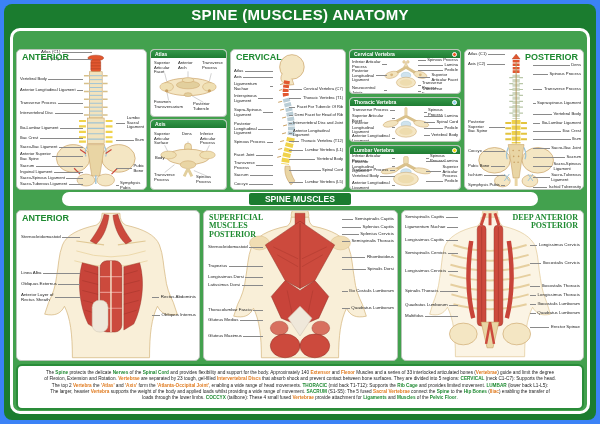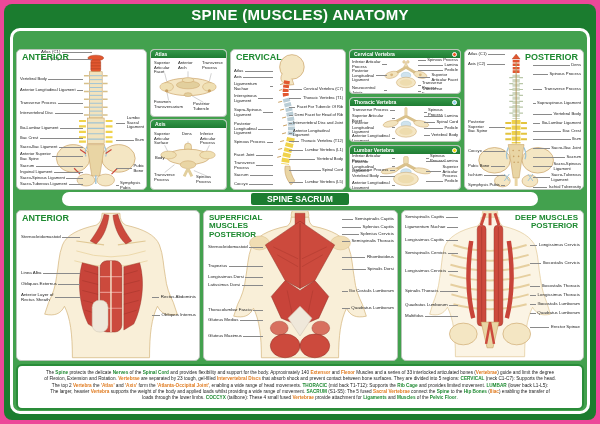--- a/index.html
+++ b/index.html
@@ -1,34 +1,34 @@
 <!DOCTYPE html>
 <html><head>
 <meta charset="utf-8">
 <style>
   html,body{margin:0;padding:0;background:#ffffff;}
-  .poster{position:relative;width:600px;height:424px;background:#ec4899;overflow:hidden;
+  .poster{position:relative;width:600px;height:424px;background:#3b82f6;overflow:hidden;
           font-family:"Liberation Sans",sans-serif;}
   .bg{position:absolute;left:4px;top:4px;right:4px;bottom:4px;background:#1b7c2f;border-radius:8px;}
   .main-title{position:absolute;top:6px;left:0;width:100%;text-align:center;color:#fff;
               font-size:15px;font-weight:700;letter-spacing:.3px;}
   .main{position:absolute;left:10px;top:28px;width:580px;height:386px;background:#43a14e;
         border:3px solid #fff;border-radius:10px;box-sizing:border-box;}
   .secbar{position:absolute;left:62px;width:476px;height:14px;background:#fff;border-radius:7px;
           display:flex;align-items:center;justify-content:center;z-index:4;}
   .secbar .inner{background:#1b7c2f;color:#fff;font-weight:700;font-size:8.6px;line-height:10.5px;
                  padding:1px 16px;border-radius:2px;white-space:nowrap;}
   .panel,.subpanel{position:absolute;background:#fff;border:1px solid #b9c4b9;border-radius:5px;
                    box-sizing:border-box;overflow:hidden;}
   .subpanel{border-radius:4px;}
   .fig{position:absolute;left:0;top:0;width:100%;height:100%;z-index:0;}
   .ptitle{position:absolute;top:3px;left:5px;font-size:9px;font-weight:700;color:#1e8a31;z-index:3;
           white-space:pre-line;line-height:1.05;}
   .ptitle.r{left:auto;right:5px;text-align:right;}
-  .ptitle.small{font-size:8px;}
+  .ptitle.small{font-size:8px;font-family:Liberation Serif, serif;}
   .subhead{position:relative;height:8px;background:linear-gradient(#35984a,#1f7c33);color:#fff;
            font-size:5px;font-weight:700;line-height:8px;padding-left:4px;
            border-radius:3px 3px 0 0;z-index:3;}
   .dot{position:absolute;right:3px;top:1.5px;width:5px;height:5px;border-radius:50%;
        border:1px solid #fff;box-sizing:border-box;background:#ccc;}
   .labels{position:absolute;left:0;top:0;right:0;bottom:0;z-index:2;}
   .lbl{position:absolute;display:flex;align-items:center;font-size:4.4px;line-height:1.12;color:#222;}
   .lbl .t{white-space:pre-line;}
   .s-l .t{text-align:left;}
   .s-r .t{text-align:left;}
@@ -608,21 +608,21 @@
 Ligament</span>
         </div>
         <div class="lbl s-r" style="top: 135px; right: 2px; width: 50px; font-size: 4.2px;">
           <i class="ln"></i>
           <span class="t">Ischial Tuberosity</span>
         </div>
       </div>
   </div>
 
   <div class="secbar" style="top:192px">
-    <span class="inner">SPINE SACRUM</span>
+    <span class="inner">SPINE MUSCLES</span>
   </div>
 
   <div class="panel" style="left:16px;top:210px;width:184px;height:151px">
     <svg class="fig" viewBox="0 0 184 150">
       <path d="M86,2 C86,8 84,12 80,14 C62,18 50,24 46,34 C42,44 42,56 40,66 C39,76 36,84 32,92 L28,104 C38,106 44,104 48,96 C54,108 56,124 56,148 L134,148 C134,124 136,108 142,96 C146,104 152,106 162,104 L158,92 C154,84 151,76 150,66 C148,56 148,44 144,34 C140,24 128,18 110,14 C106,12 104,8 104,2 Z" fill="#f9efd8" stroke="#d8bb85" stroke-width="0.8"></path>
       <path d="M60,30 L88,34 M130,30 L102,34" stroke="#e0c895" stroke-width="1.2" fill="none"></path>
       <path d="M60,40 Q95,52 130,40 M58,50 Q95,62 132,50" stroke="#ecd9ab" stroke-width="1" fill="none"></path>
       <path d="M88,3 C86,12 80,22 74,30 L80,33 C88,26 92,14 93,4 Z" fill="#cc4a3d" stroke="#8f2f26" stroke-width="0.4"></path>
       <path d="M102,3 C104,12 110,22 116,30 L110,33 C102,26 98,14 97,4 Z" fill="#cc4a3d" stroke="#8f2f26" stroke-width="0.4"></path>
       <rect x="84" y="50" width="22" height="72" rx="7" fill="#cc4a3d" stroke="#8f2f26" stroke-width="0.5"></rect>
@@ -762,21 +762,21 @@
       <path d="M70,30 C66,55 66,85 72,108" stroke="#c8443a" stroke-width="4.5" fill="none"></path>
       <path d="M108,30 C112,55 112,85 106,108" stroke="#c8443a" stroke-width="4.5" fill="none"></path>
       <rect x="76" y="14" width="9" height="102" rx="4" fill="#cc4a3d" stroke="#8f2f26" stroke-width="0.4"></rect>
       <rect x="93" y="14" width="9" height="102" rx="4" fill="#cc4a3d" stroke="#8f2f26" stroke-width="0.4"></rect>
       <path d="M80.5,16 V114 M97.5,16 V114" stroke="#a03328" stroke-width="0.5"></path>
       <ellipse cx="62" cy="124" rx="14" ry="11" fill="#f4e6c3" stroke="#c9a063" stroke-width="0.6"></ellipse>
       <ellipse cx="116" cy="124" rx="14" ry="11" fill="#f4e6c3" stroke="#c9a063" stroke-width="0.6"></ellipse>
       <path d="M80,112 h18 l-6,26 h-6 Z" fill="#e9d5a4" stroke="#c9a063" stroke-width="0.6"></path>
       <path d="M89,112 L85,134 M89,112 L93,134" stroke="#cc4a3d" stroke-width="2.5"></path>
     </svg>
-    <div class="ptitle small r" style="white-space:pre-line">DEEP MUSCLES
+    <div class="ptitle small r" style="white-space:pre-line">DEEP ANTERIOR
 POSTERIOR</div>
     <div class="labels">
         <div class="lbl s-l" style="top: 4px; left: 3px; width: 54px;">
           <span class="t">Semispinalis Capitis</span>
           <i class="ln"></i>
         </div>
         <div class="lbl s-l" style="top: 14px; left: 3px; width: 54px;">
           <span class="t">Ligamentum Nuchae</span>
           <i class="ln"></i>
         </div>

